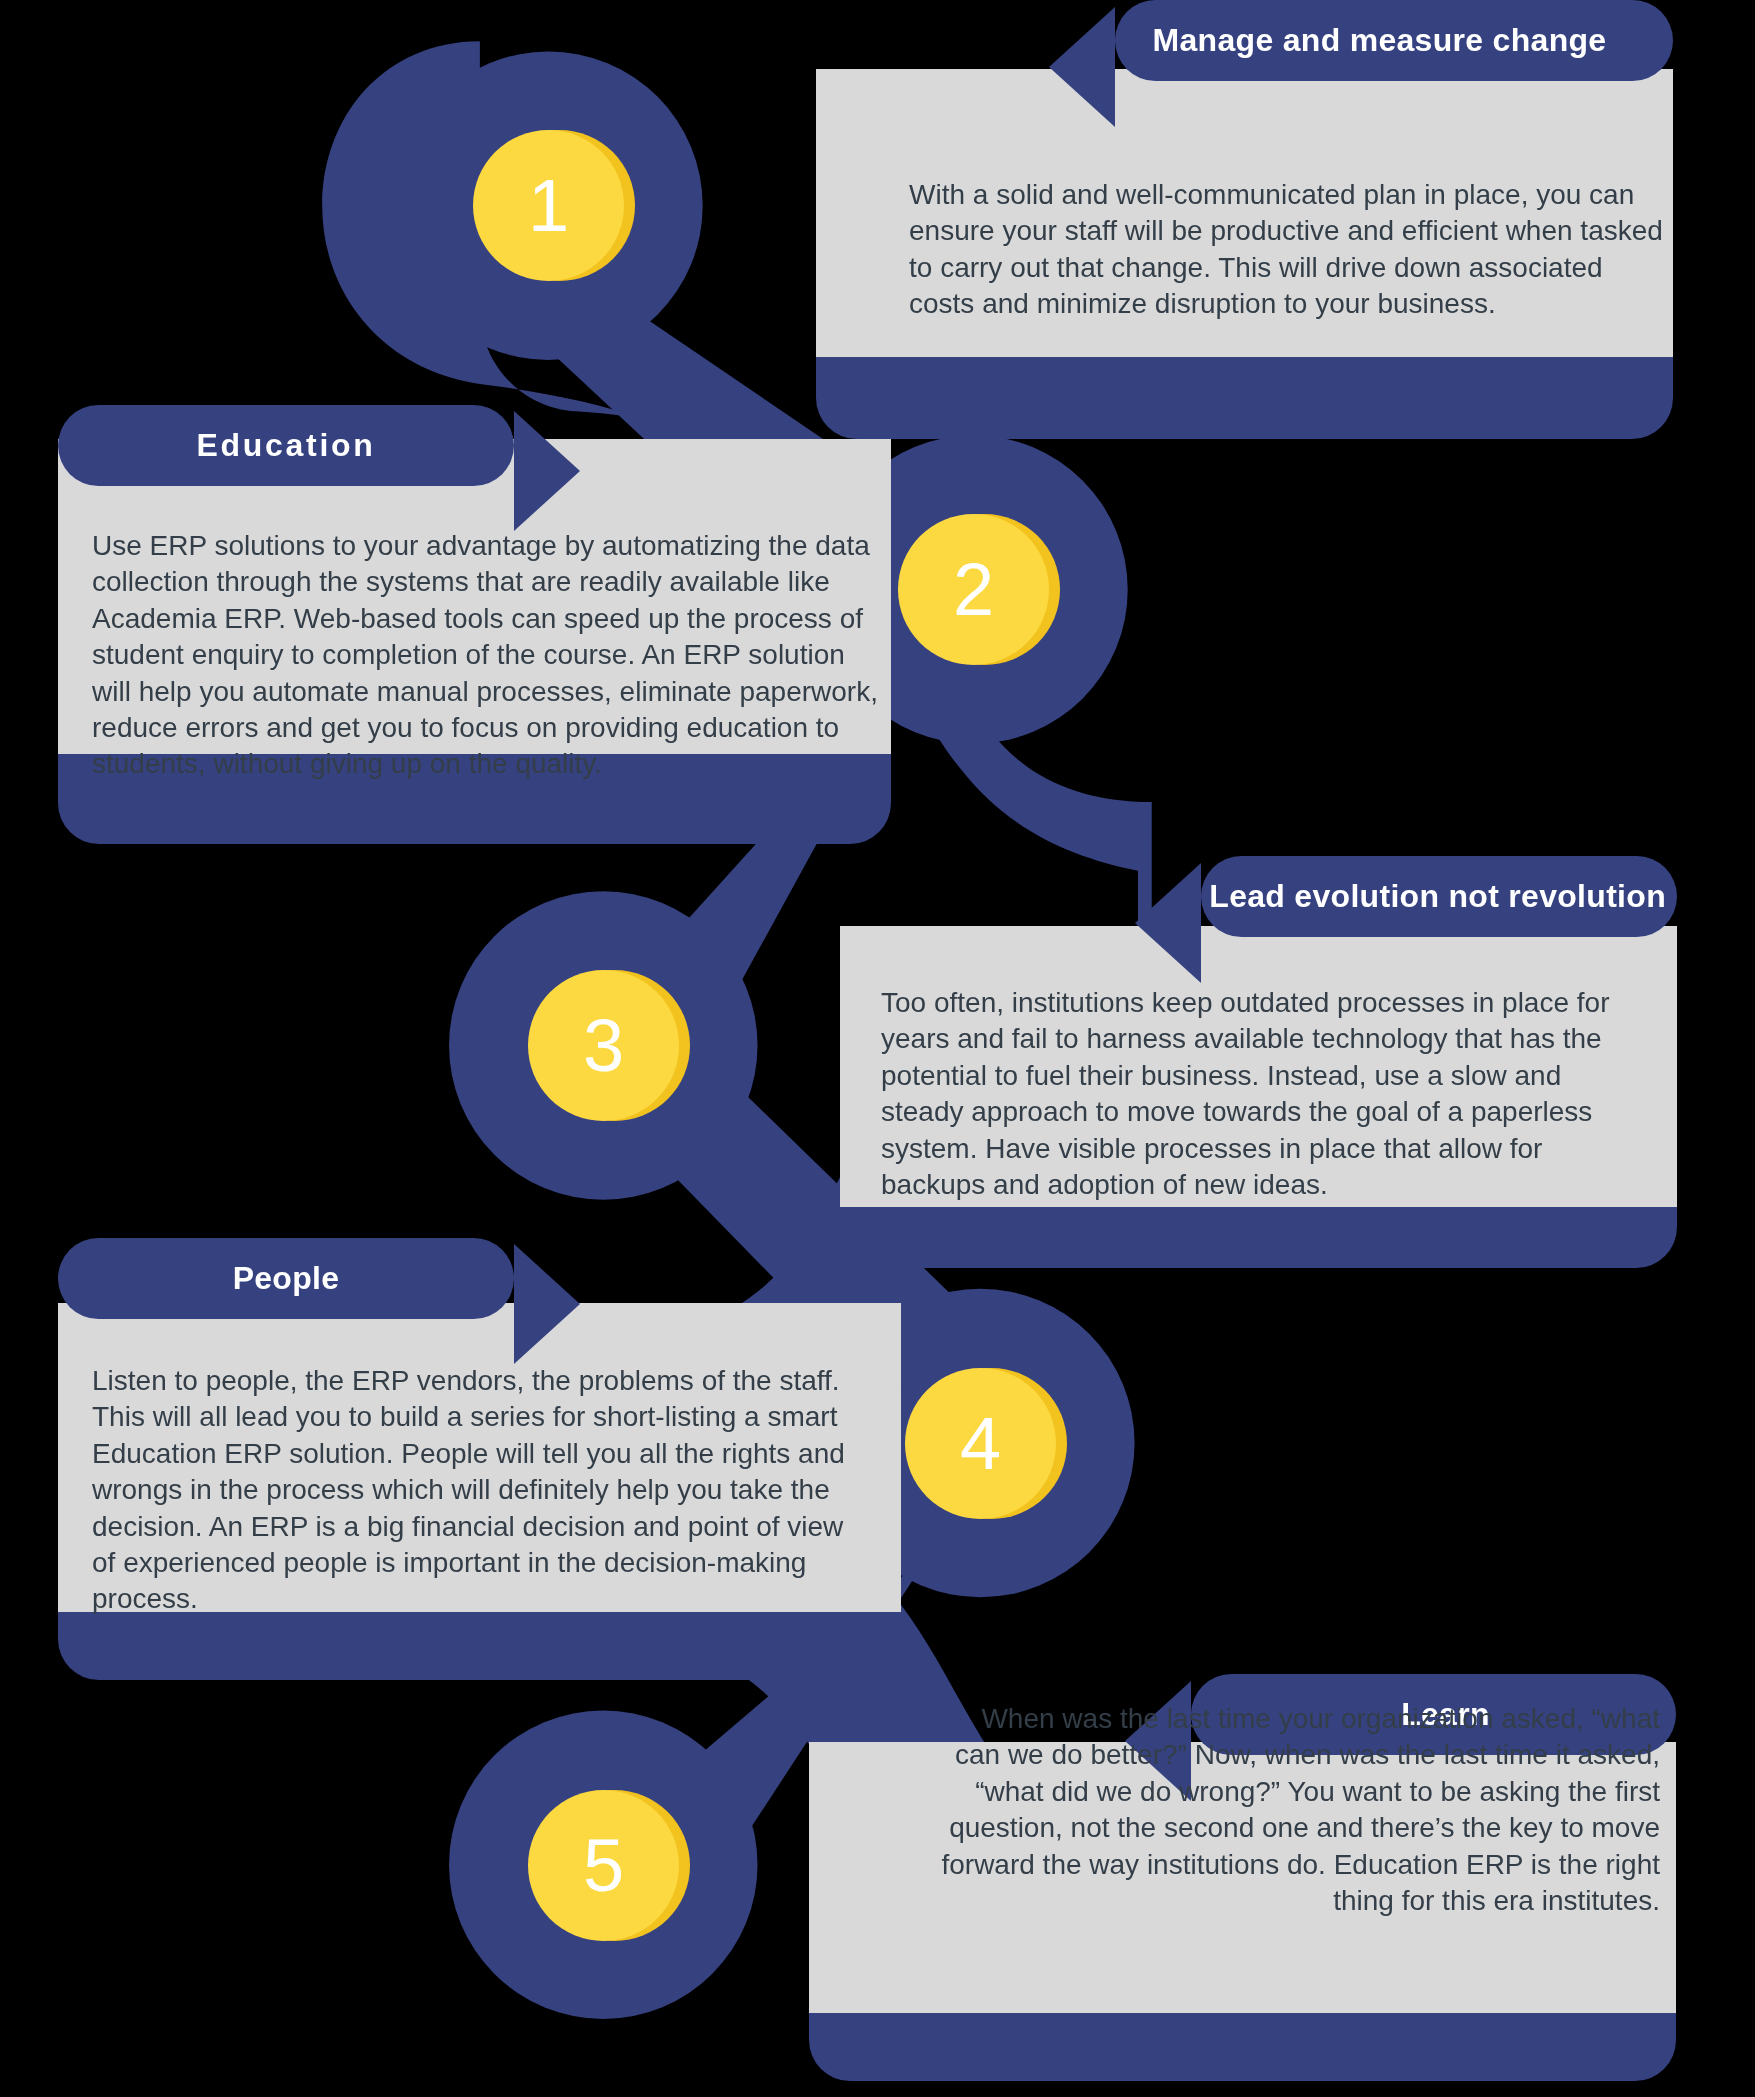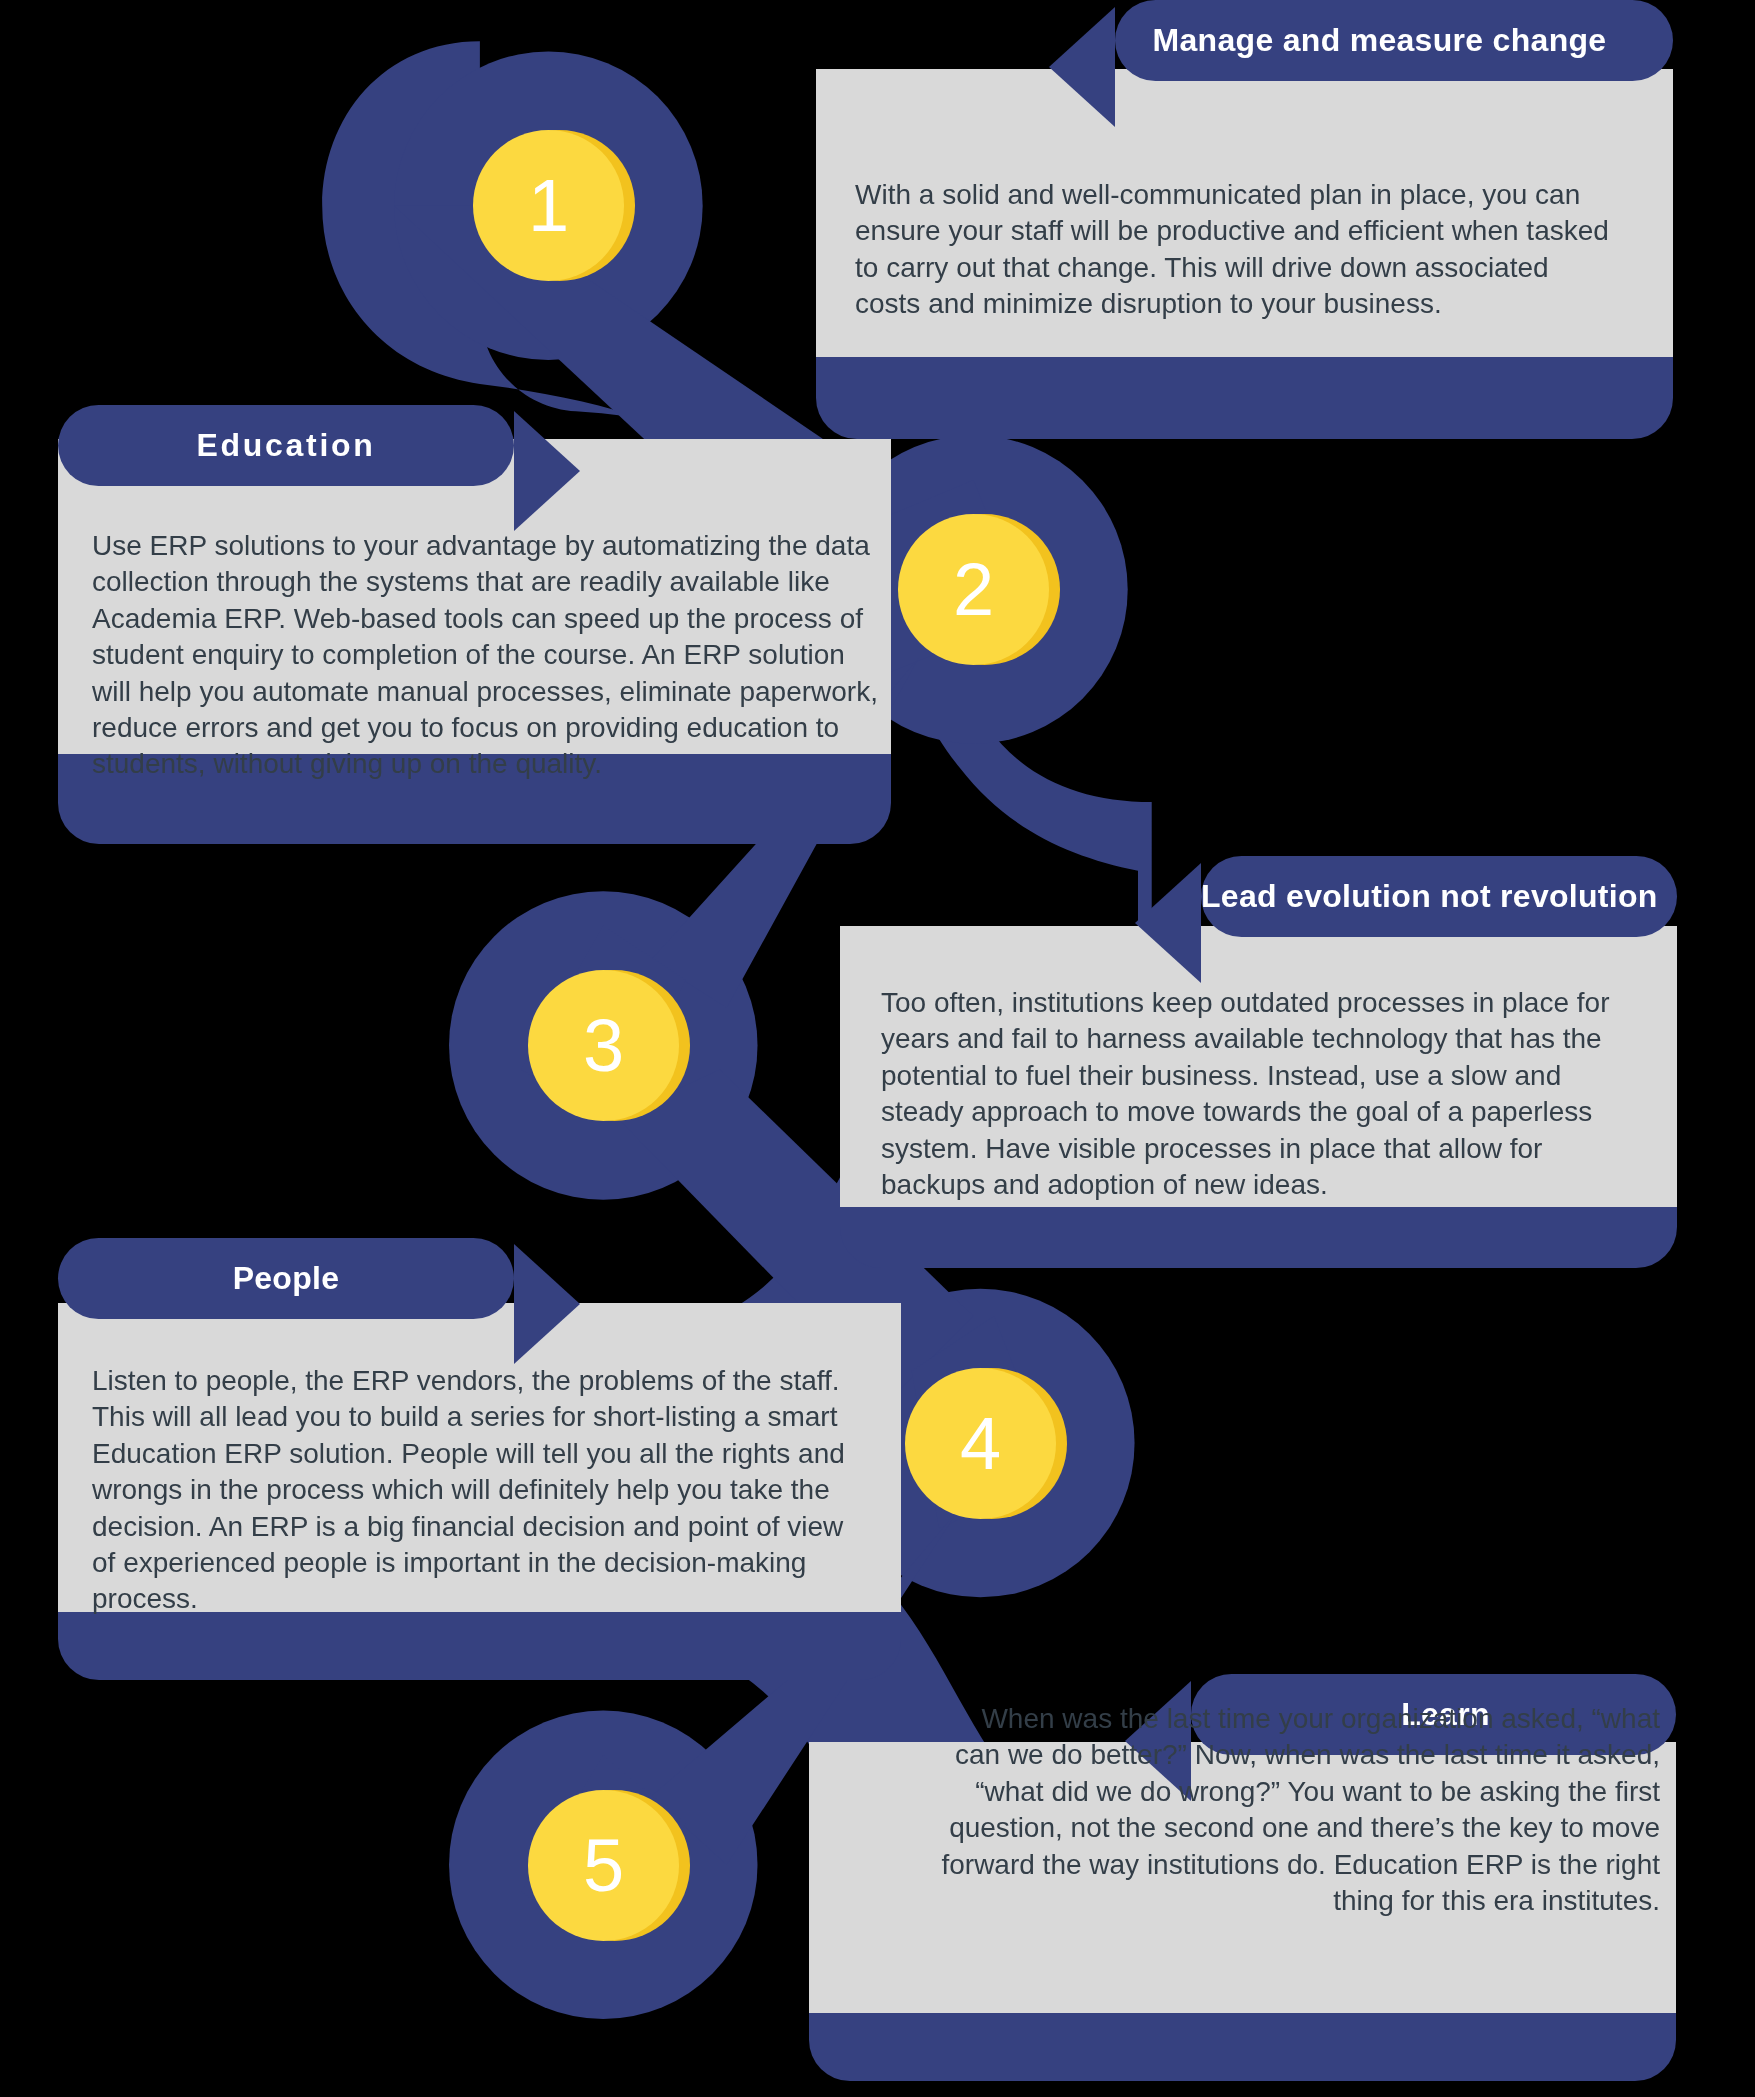--- a/index.html
+++ b/index.html
@@ -151,38 +151,38 @@
     <path fill="#364180" d="M 1000 2660 L 880 2560 L 760 2760 L 900 2850 Z"></path>
   </svg>
 
   <div class="card">
     <div class="card-footer" style="left:816px; top:336px; width:857px; height:103px; border-radius:0 0 41px 41px;"></div>
     <div class="card-body" style="left:816px; top:69px; width:857px; height:288px;"></div>
     <div class="tip tip-left" style="left:1049px; top:6.9px;"></div>
     <div class="banner" style="left:1115px; top:0px; width:558px; justify-content:center; padding-right:29px;">
       <span class="banner-label">Manage and measure change</span>
     </div>
-    <div class="body-text" style="left:855px; top:177px; width:754px;">With a solid and well-communicated plan in place, you can ensure your staff will be productive and efficient when tasked to carry out that change. This will drive down associated costs and minimize disruption to your business.</div>
+    <div class="body-text" style="left:909px; top:177px; width:754px;">With a solid and well-communicated plan in place, you can ensure your staff will be productive and efficient when tasked to carry out that change. This will drive down associated costs and minimize disruption to your business.</div>
   </div>
 
   <div class="card">
     <div class="card-footer" style="left:58px; top:734px; width:833px; height:110px; border-radius:0 0 41px 41px;"></div>
     <div class="card-body" style="left:58px; top:439px; width:833px; height:315px;"></div>
     <div class="tip tip-right" style="left:514px; top:411px;"></div>
     <div class="banner" style="left:58px; top:405px; width:456px; justify-content:center;">
       <span class="banner-label" style="letter-spacing:2.7px;">Education</span>
     </div>
     <div class="body-text" style="left:92px; top:528px; width:789px;">Use ERP solutions to your advantage by automatizing the data collection through the systems that are readily available like Academia ERP. Web-based tools can speed up the process of student enquiry to completion of the course. An ERP solution will help you automate manual processes, eliminate paperwork, reduce errors and get you to focus on providing education to students, without giving up on the quality.</div>
   </div>
 
   <div class="card">
     <div class="card-footer" style="left:840px; top:1186px; width:837px; height:82px; border-radius:0 0 41px 41px;"></div>
     <div class="card-body" style="left:840px; top:926px; width:837px; height:281px;"></div>
     <div class="tip tip-left" style="left:1135px; top:863px;"></div>
-    <div class="banner" style="left:1201px; top:856px; width:476px; justify-content:flex-start; padding-right:11px;">
+    <div class="banner" style="left:1201px; top:856px; width:476px; justify-content:flex-end; padding-right:11px;">
       <span class="banner-label">Lead evolution not revolution</span>
     </div>
     <div class="body-text" style="left:881px; top:985px; width:747px;">Too often, institutions keep outdated processes in place for years and fail to harness available technology that has the potential to fuel their business. Instead, use a slow and steady approach to move towards the goal of a paperless system. Have visible processes in place that allow for backups and adoption of new ideas.</div>
   </div>
 
   <div class="card">
     <div class="card-footer" style="left:58px; top:1587px; width:843px; height:93px; border-radius:0 0 41px 41px;"></div>
     <div class="card-body" style="left:58px; top:1303px; width:843px; height:309px;"></div>
     <div class="tip tip-right" style="left:514px; top:1244px;"></div>
     <div class="banner" style="left:58px; top:1238px; width:456px; justify-content:center;">

